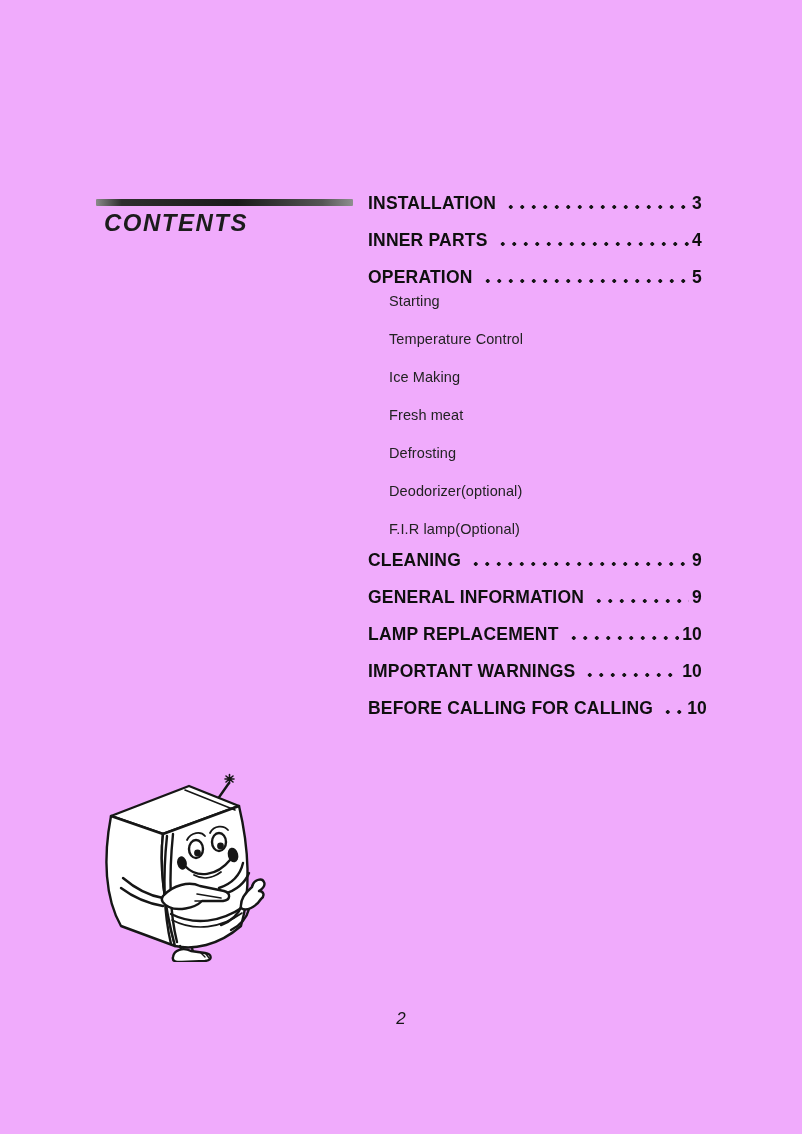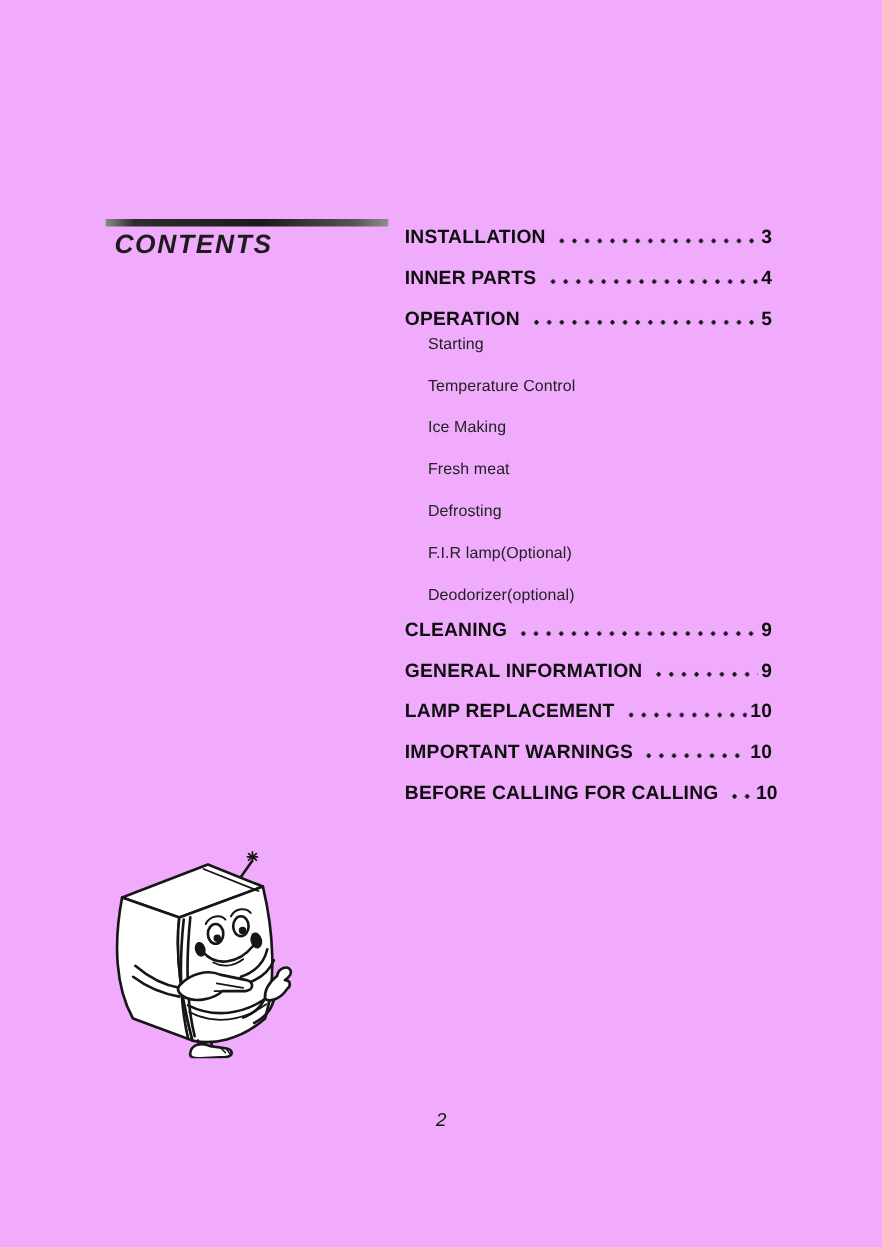--- a/index.html
+++ b/index.html
@@ -15,21 +15,21 @@
     background:linear-gradient(90deg,#8a8a8a 0%,#2e2e2e 10%,#1a1a1a 55%,#555 88%,#8f8f8f 100%);
     border-radius:1px;
   }
   .contents-title{
     position:absolute;left:104px;top:209px;margin:0;
     font-size:24px;font-weight:bold;font-style:italic;
     letter-spacing:1.5px;color:#1c1c1c;
   }
 
   
-  .toc{position:absolute;left:368px;top:204px;width:334px;}
+  .toc{position:absolute;left:368px;top:192px;width:334px;}
   .toc-row{
     display:flex;align-items:flex-start;height:22px;margin-bottom:15px;
     font-size:17.5px;font-weight:bold;line-height:22px;color:#0f0f0f;
     letter-spacing:0.2px;white-space:nowrap;
   }
   .toc-label{flex:0 0 auto;}
   .leader{
     flex:1 1 auto;height:22px;margin:0 3px 0 7px;min-width:24px;
     background-image:radial-gradient(circle,#141414 1.7px,transparent 2.1px);
     background-size:11.5px 6px;background-repeat:repeat-x;
@@ -82,22 +82,22 @@
       <span class="leader"></span>
       <span class="toc-page">5</span>
     </div>
 
     <ul class="toc-sub">
       <li class="toc-subitem">Starting</li>
       <li class="toc-subitem">Temperature Control</li>
       <li class="toc-subitem">Ice Making</li>
       <li class="toc-subitem">Fresh meat</li>
       <li class="toc-subitem">Defrosting</li>
+      <li class="toc-subitem">Deodorizer(optional)</li>
       <li class="toc-subitem">F.I.R lamp(Optional)</li>
-      <li class="toc-subitem">Deodorizer(optional)</li>
     </ul>
 
 
     <div class="toc-row">
       <span class="toc-label">CLEANING</span>
       <span class="leader"></span>
       <span class="toc-page">9</span>
     </div>
 
     <div class="toc-row">

